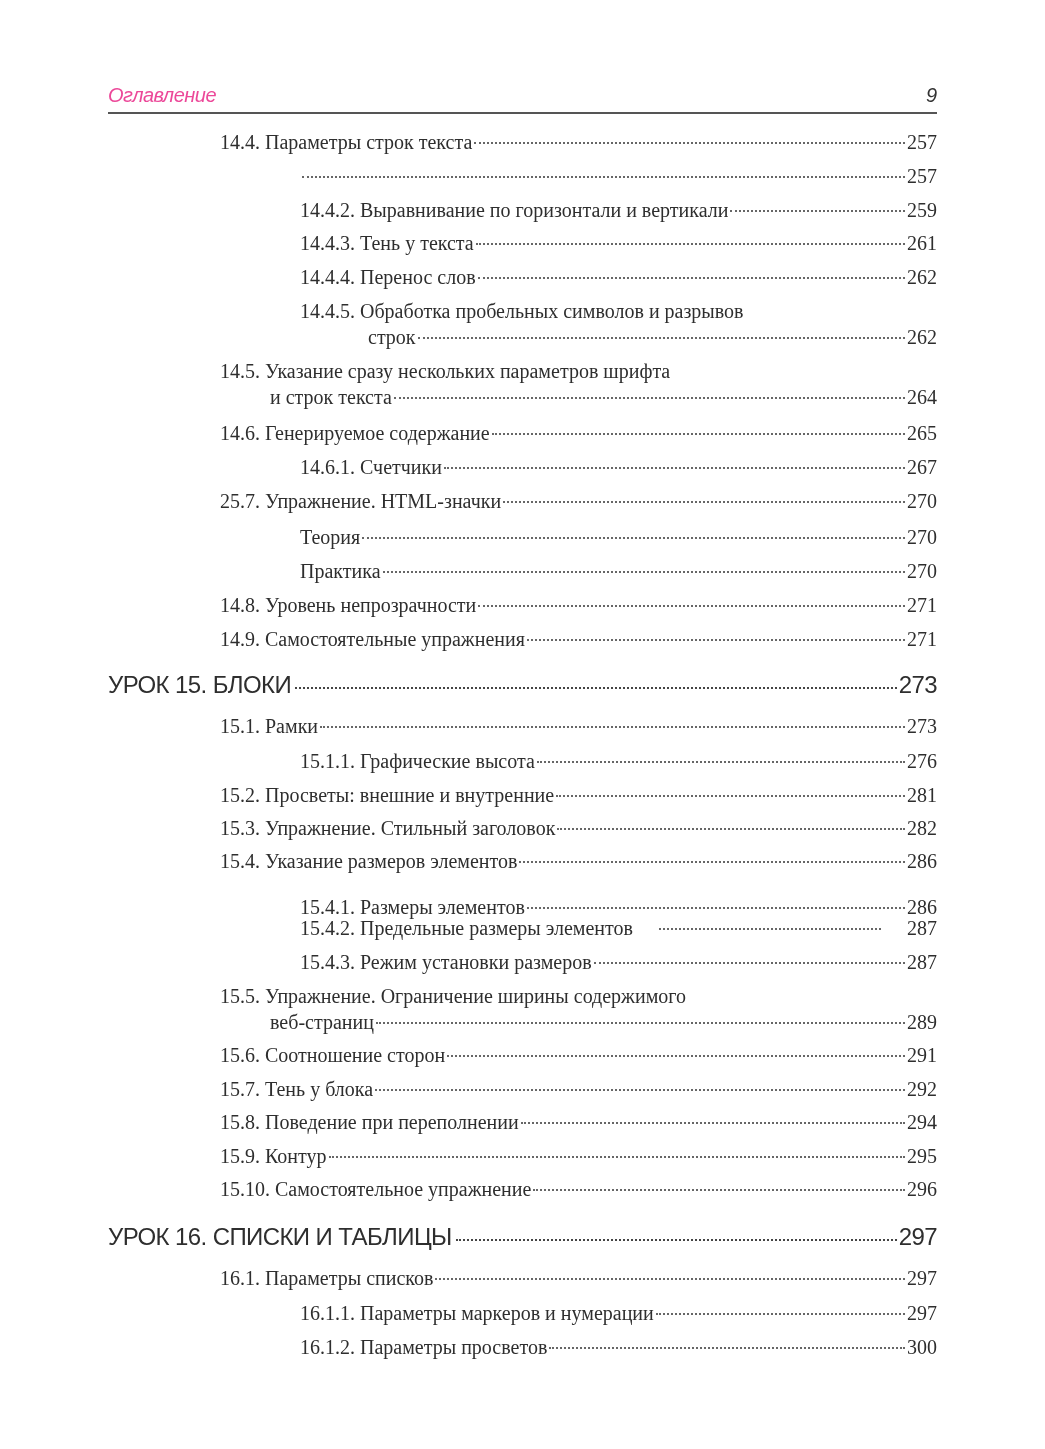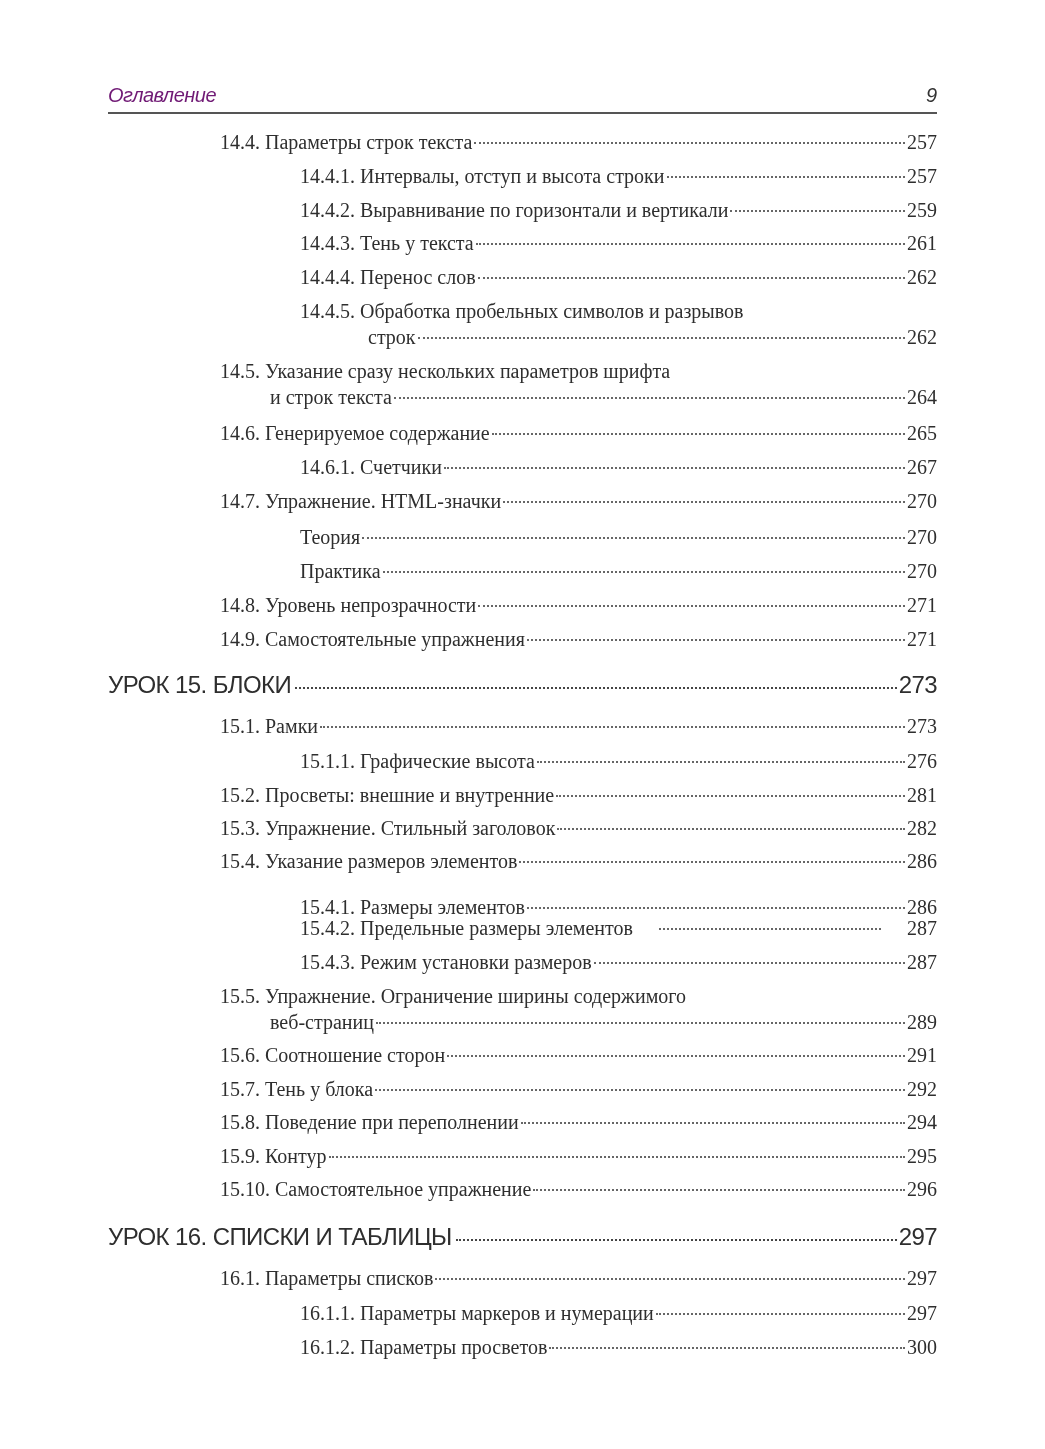--- a/index.html
+++ b/index.html
@@ -1,19 +1,19 @@
 <!DOCTYPE html>
 <html><head>
 <meta charset="utf-8">
 <style>
   html, body { margin: 0; padding: 0; background: #ffffff; }
   body { width: 1045px; height: 1449px; position: relative; overflow: hidden; color: #2a2a2a; }
   .page { position: absolute; left: 108px; top: 0; width: 829px; }
   .header { position: absolute; top: 84px; left: 0; width: 829px; height: 28px; border-bottom: 2px solid #555; }
-  .header .title { position: absolute; left: 0; top: 0; font-family: "Liberation Sans", sans-serif; font-style: italic; font-size: 20px; letter-spacing: -0.5px; color: #701a75; }
+  .header .title { position: absolute; left: 0; top: 0; font-family: "Liberation Sans", sans-serif; font-style: italic; font-size: 20px; letter-spacing: -0.5px; color: #ec4899; }
   .header .num { position: absolute; right: 0; top: 0; font-family: "Liberation Sans", sans-serif; font-style: italic; font-size: 20px; color: #333; }
   .row { position: absolute; left: 0; width: 829px; font-family: "Liberation Serif", serif; font-size: 20px; line-height: 24px; color: #2e2e2e; }
   .line { display: flex; align-items: baseline; white-space: nowrap; }
   .line .num-txt { flex: 0 0 auto; }
   .line .leader { flex: 1 1 auto; overflow: hidden; margin: 0 2px; border-bottom: 2px dotted #666; height: 0; position: relative; top: -5px; }
   .line .page-num { flex: 0 0 auto; }
   .lesson { font-family: "Liberation Sans", sans-serif; font-size: 24px; letter-spacing: -0.6px; }
   .lesson .leader { border-bottom: 2px dotted #444; top: -4px; margin-left: 4px; }
 </style>
 </head>
@@ -27,21 +27,20 @@
   <div id="toc">
       <div class="row" style="top: 130px;">
         <div class="line" style="padding-left: 112px;">
           <span class="num-txt">14.4. Параметры строк текста</span>
           <span class="leader"></span>
           <span class="page-num">257</span>
         </div>
       </div>
       <div class="row" style="top: 164px;">
         <div class="line" style="padding-left: 192px;">
-          <span class="num-txt">14.4.1. Интервалы, отступ и высота строки</span>
           <span class="leader"></span>
           <span class="page-num">257</span>
         </div>
       </div>
       <div class="row" style="top: 198px;">
         <div class="line" style="padding-left: 192px;">
           <span class="num-txt">14.4.2. Выравнивание по горизонтали и вертикали</span>
           <span class="leader"></span>
           <span class="page-num">259</span>
         </div>
@@ -89,21 +88,21 @@
       </div>
       <div class="row" style="top: 455px;">
         <div class="line" style="padding-left: 192px;">
           <span class="num-txt">14.6.1. Счетчики</span>
           <span class="leader"></span>
           <span class="page-num">267</span>
         </div>
       </div>
       <div class="row" style="top: 489px;">
         <div class="line" style="padding-left: 112px;">
-          <span class="num-txt">14.7. Упражнение. HTML-значки</span>
+          <span class="num-txt">25.7. Упражнение. HTML-значки</span>
           <span class="leader"></span>
           <span class="page-num">270</span>
         </div>
       </div>
       <div class="row" style="top: 525px;">
         <div class="line" style="padding-left: 192px;">
           <span class="num-txt">Теория</span>
           <span class="leader"></span>
           <span class="page-num">270</span>
         </div>

